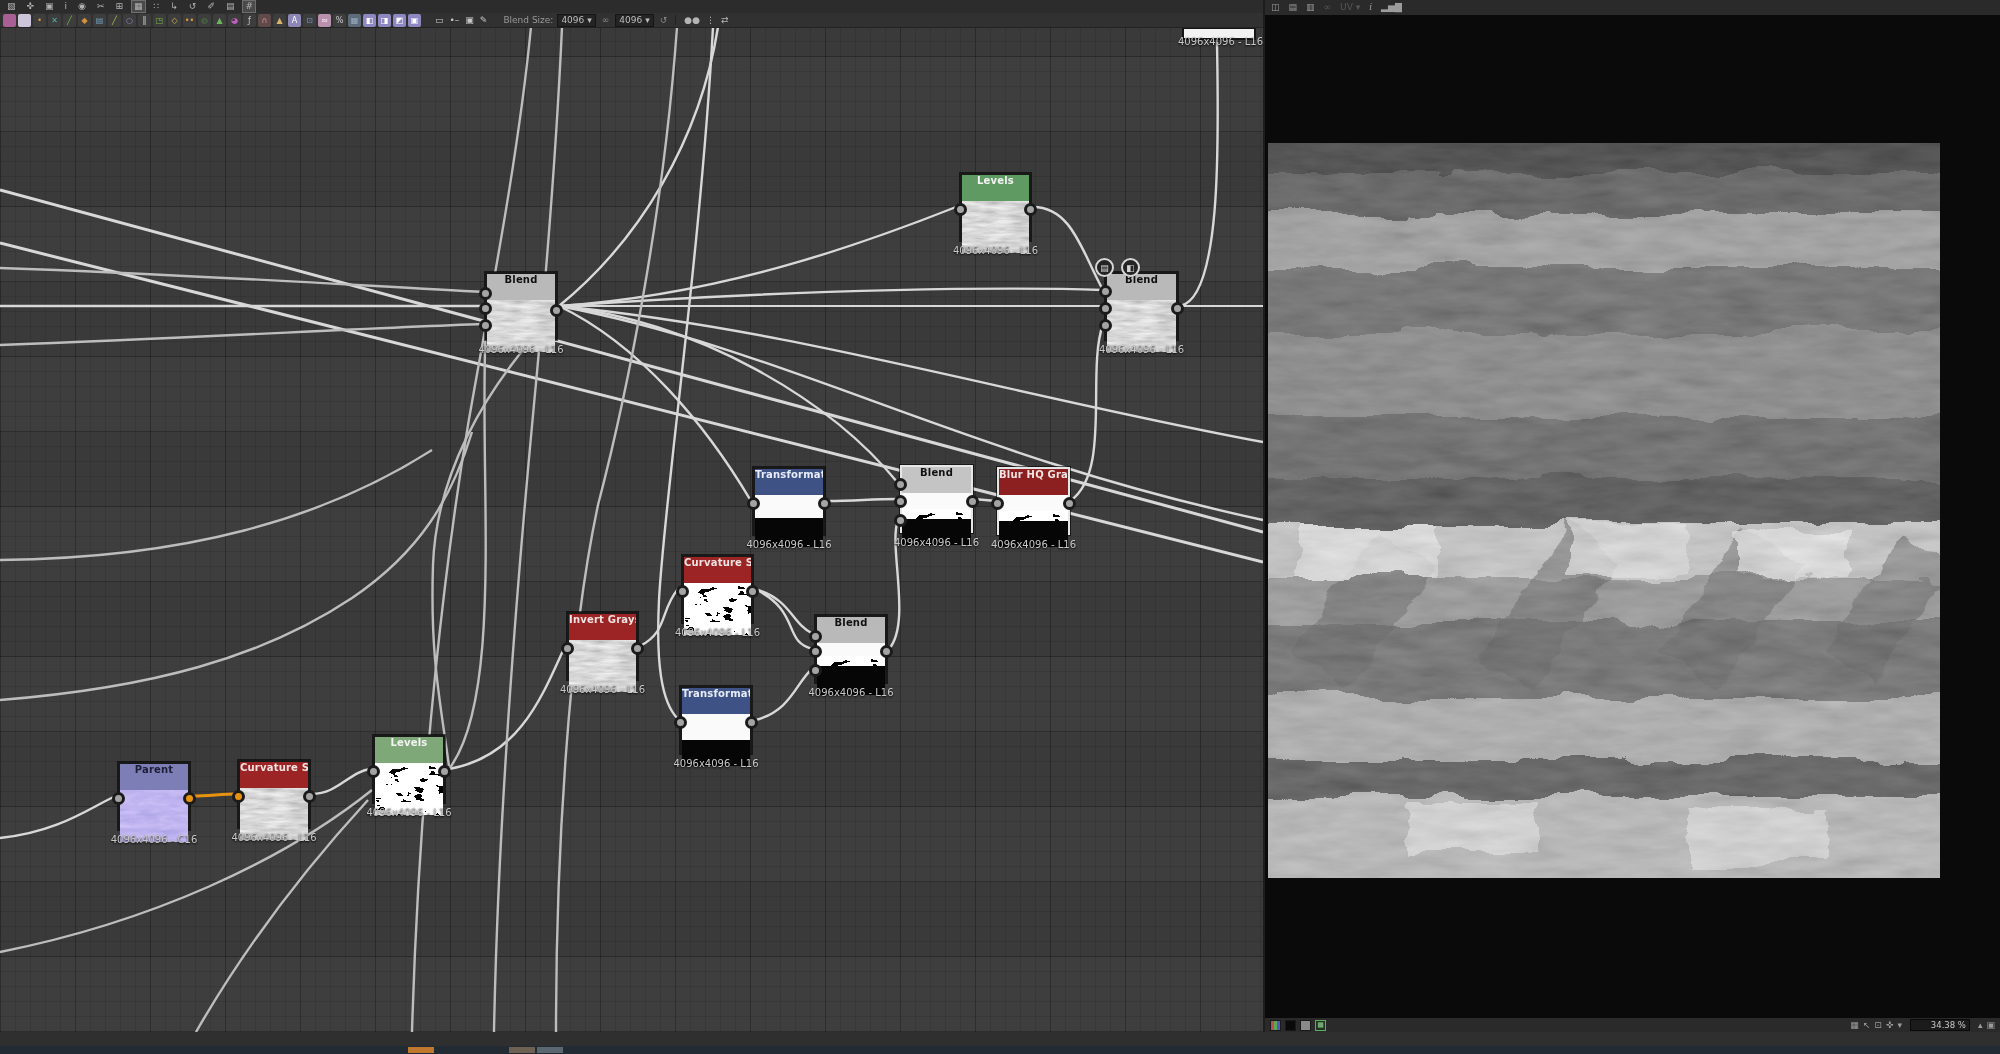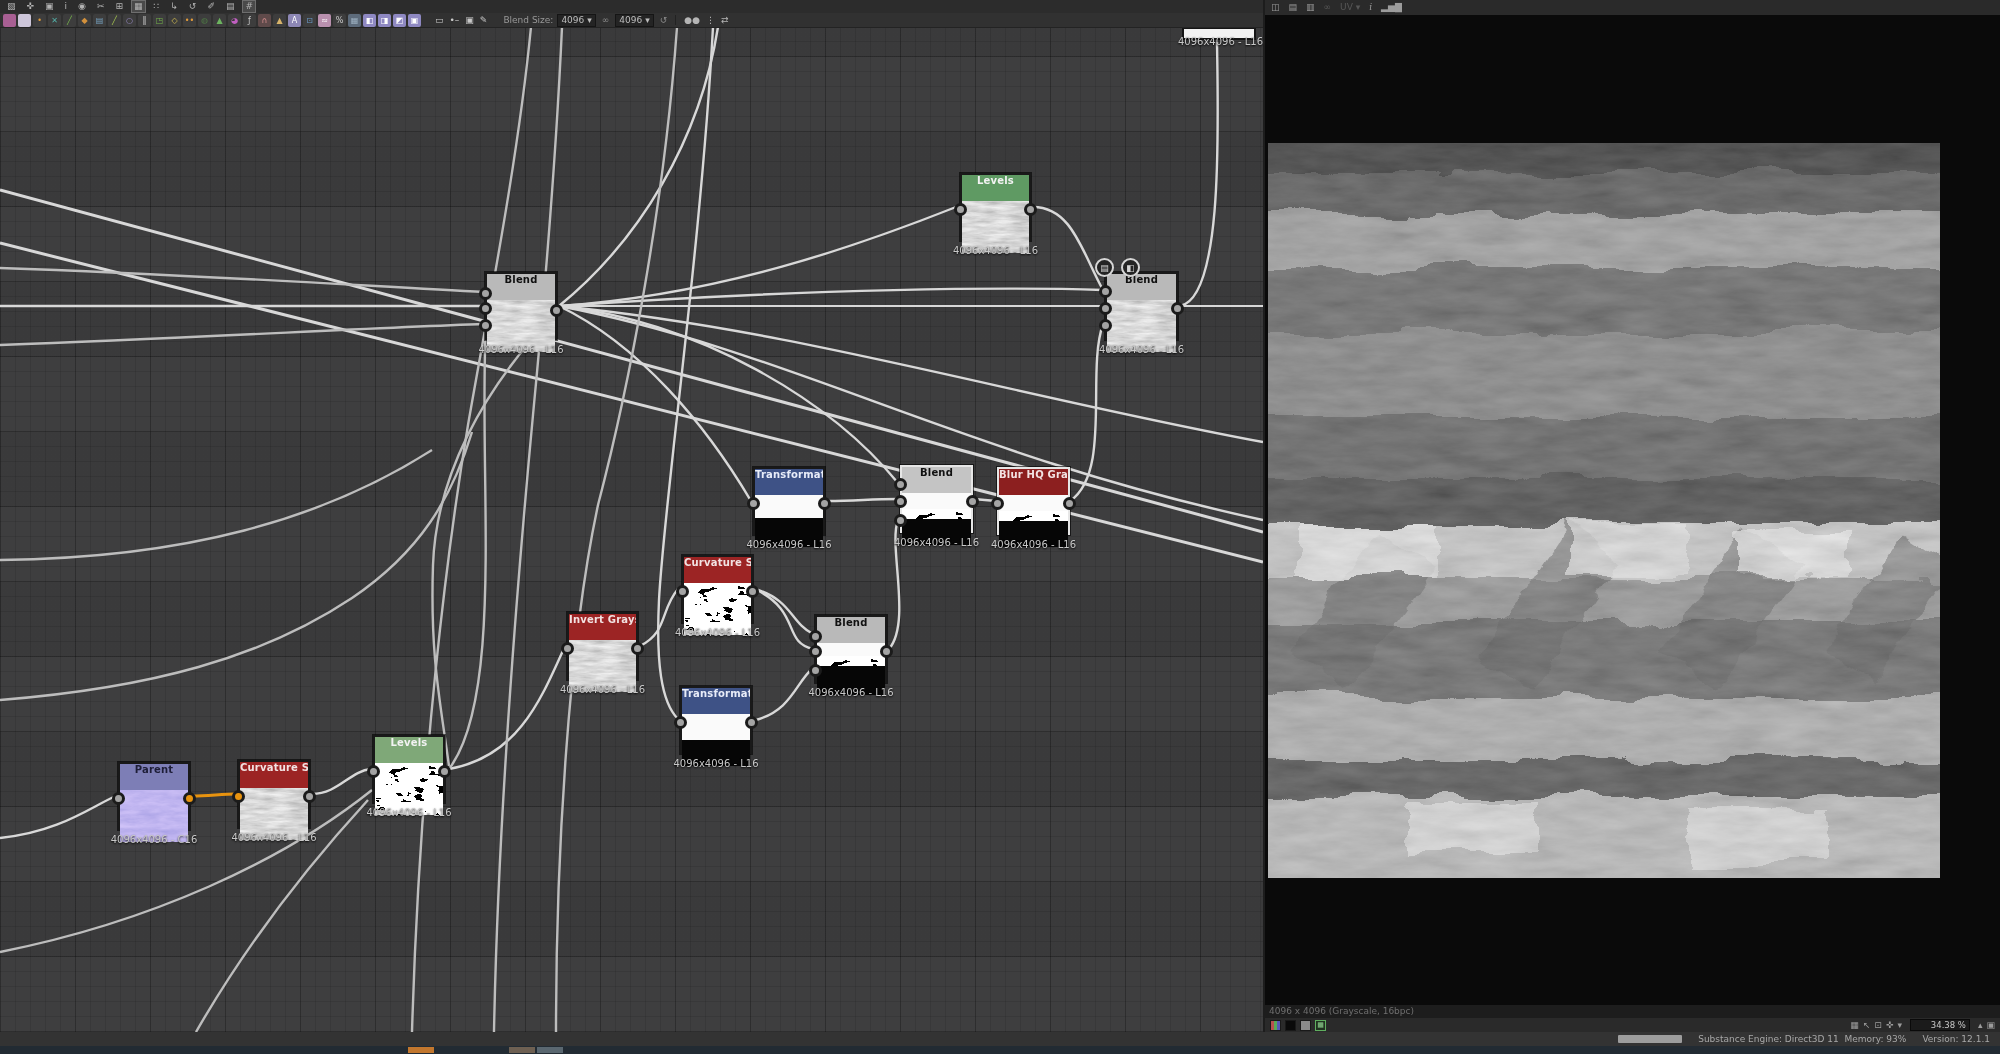--- a/index.html
+++ b/index.html
@@ -411,38 +411,32 @@
             <rect x="590" y="395" width="58" height="140" fill="#4c4c4c" opacity="0.5" transform="rotate(33 619 465)"></rect>
             <rect x="30" y="380" width="140" height="55" fill="#e9e9e9" opacity="0.85"></rect>
             <rect x="300" y="382" width="120" height="50" fill="#e2e2e2" opacity="0.8"></rect>
             <rect x="470" y="386" width="110" height="48" fill="#ededed" opacity="0.8"></rect>
             <rect x="140" y="660" width="130" height="50" fill="#eaeaea" opacity="0.7"></rect>
             <rect x="420" y="665" width="140" height="55" fill="#e5e5e5" opacity="0.7"></rect>
           </g>
         <rect width="672" height="735" filter="url(#fGrain)"></rect>
       </svg>
     </div>
-    <div id="v2-info">4096 x 4096 (Grayscale, 16bpc)</div>
     <div id="v2-controls">
       <span class="sw sw-rgb"></span>
       <span class="sw sw-black"></span>
       <span class="sw sw-gray"></span>
       <span class="sw sw-img">▦</span>
       <span class="v2-spacer"></span>
       <span id="v2-pre-icons"><span class="v2-icon" style="margin-right: 4px;">▦</span><span class="v2-icon" style="margin-right: 4px;">↖</span><span class="v2-icon" style="margin-right: 4px;">⊡</span><span class="v2-icon" style="margin-right: 4px;">✜</span><span class="v2-icon" style="margin-right: 4px;">▾</span></span>
       <span id="zoom-box">34.38 %</span>
       <span id="v2-post-icons"><span class="v2-icon" style="margin-left: 4px;">▴</span><span class="v2-icon" style="margin-left: 4px;">▣</span></span>
     </div>
   </div>
 
-  <div id="statusbar">
-    <span class="progress"></span>
-    <span><span>Substance Engine: Direct3D 11</span>&nbsp;&nbsp;<span>Memory: 93%</span></span>
-    <span>Version: 12.1.1</span>
-  </div>
 
   <div id="taskbar">
       <div class="task-tab" style="left: 408px; width: 26px; background: rgb(194, 119, 46);"></div>
       <div class="task-tab" style="left: 509px; width: 26px; background: rgb(110, 96, 82);"></div>
       <div class="task-tab" style="left: 537px; width: 26px; background: rgb(90, 103, 112);"></div>
     </div>
 
 </div>
 
 </body></html>

